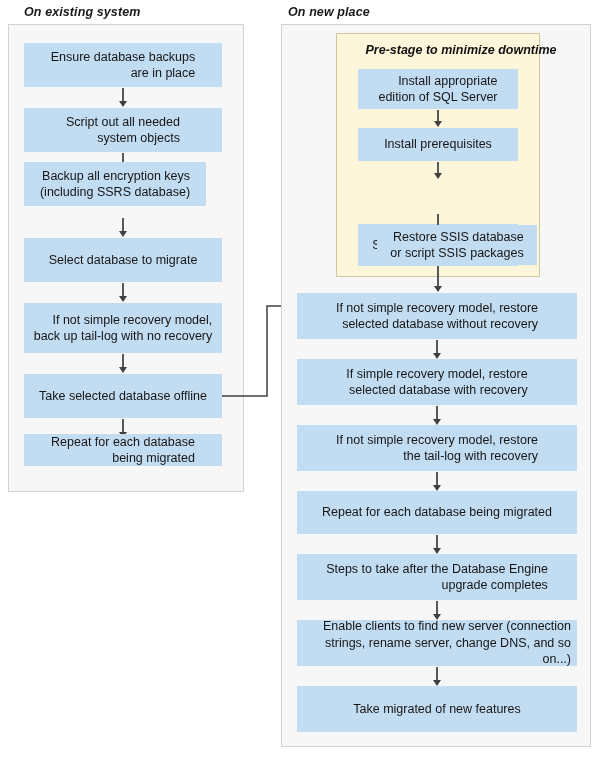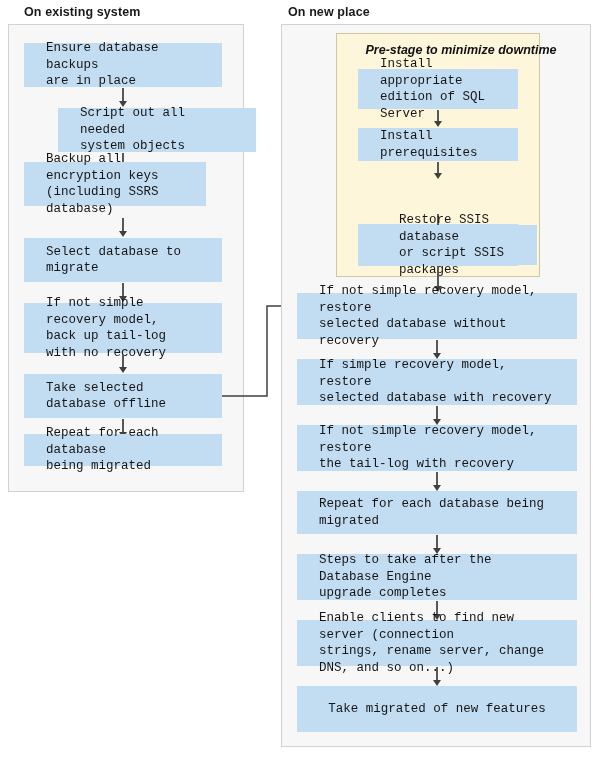--- a/index.html
+++ b/index.html
@@ -17,44 +17,44 @@
   }
 
   
   .panel-title {
     position: absolute;
     font-size: 12.5px;
     font-weight: bold;
     color: #1a1a1a;
     letter-spacing: 0.1px;
     white-space: nowrap;
+    font-style: italic;
   }
   .panel {
     position: absolute;
     background: #f7f7f7;
     border: 1px solid #d2d2d2;
     box-sizing: border-box;
   }
   #panel-left  { left: 8px;   top: 24px; width: 236px; height: 468px; }
   #panel-right { left: 281px; top: 24px; width: 310px; height: 723px; }
 
   
   .fbox {
     position: absolute;
     background: #c2dcf2;
     display: flex;
     align-items: center;
     justify-content: center;
-    text-align: left;
+    text-align: right;
     box-sizing: border-box;
     font-size: 12.5px;
     line-height: 16.5px;
     color: #161616;
-    padding: 2px 22px;
-    font-family: Liberation Mono, monospace;
+    padding: 2px 6px;
   }
 
   
   .arrow {
     position: absolute;
     width: 12px;
     display: flex;
     flex-direction: column;
     align-items: center;
   }
@@ -103,21 +103,21 @@
 
 <div class="panel" id="panel-left"></div>
 
 <div class="fbox" style="left:24px; top:43px; width:198px; height:44px; white-space:pre-line;">Ensure database backups
 are in place</div>
 <div class="arrow" style="left:117px; top:88px; height:19px;">
   <div class="shaft"></div>
     <div class="head"></div>
 </div>
 
-<div class="fbox" style="left:24px; top:108px; width:198px; height:44px; white-space:pre-line;margin-left:34px;">Script out all needed
+<div class="fbox" style="left:24px; top:108px; width:198px; height:44px; white-space:pre-line;">Script out all needed
 system objects</div>
 <div class="arrow" style="left:117px; top:153px; height:19px;">
   <div class="shaft"></div>
     <div class="head"></div>
 </div>
 
 <div class="fbox" style="left:24px; top:162px; width:182px; height:44px; white-space:pre-line;">Backup all encryption keys
 (including SSRS database)</div>
 <div class="arrow" style="left:117px; top:218px; height:19px;">
   <div class="shaft"></div>

